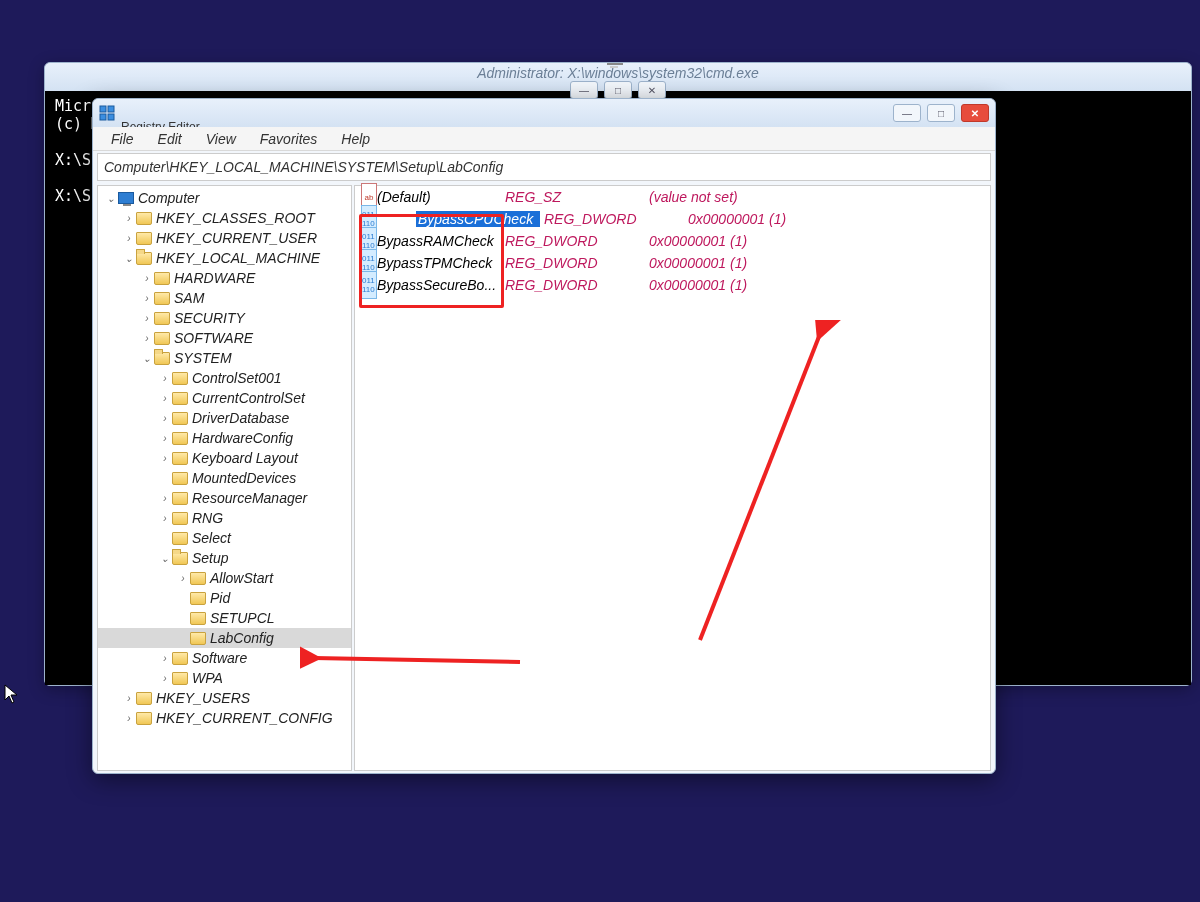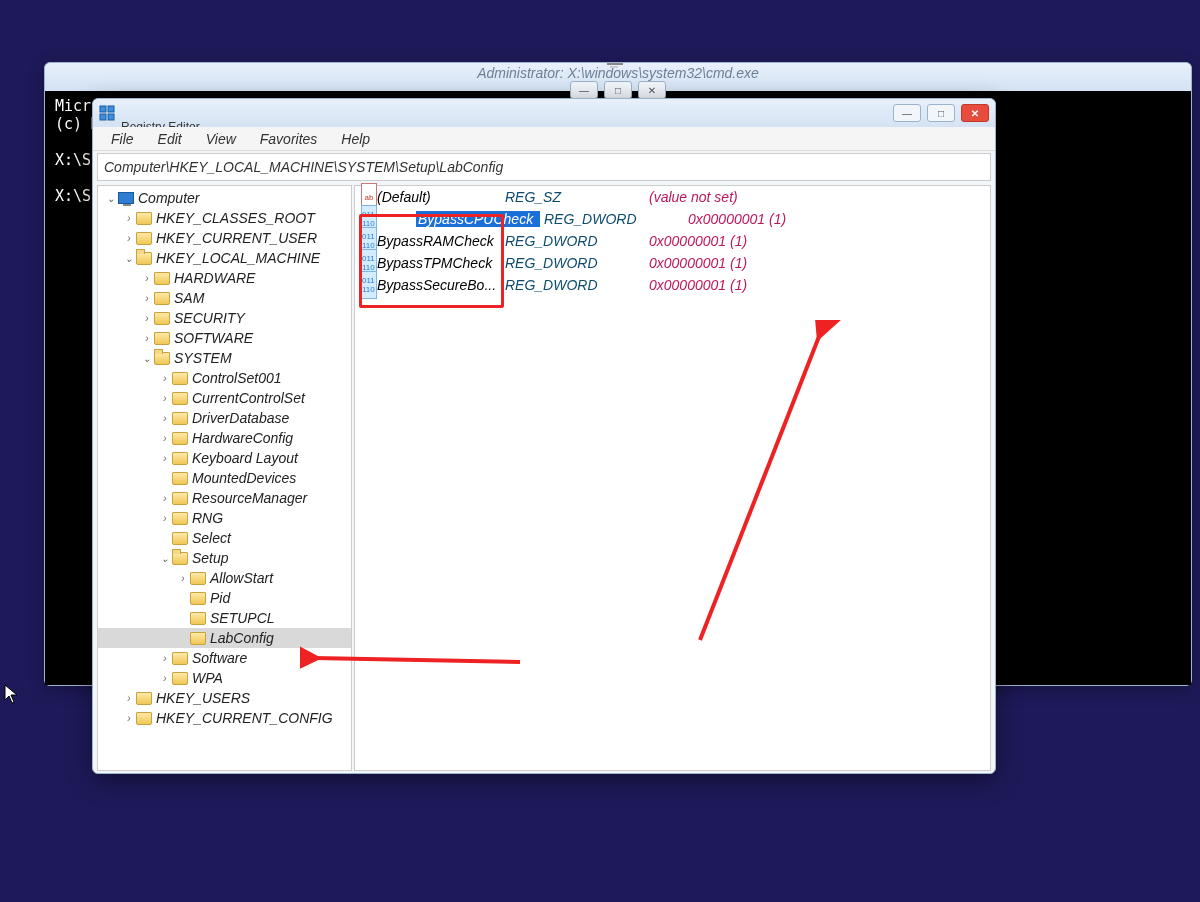--- a/index.html
+++ b/index.html
@@ -161,21 +161,21 @@
   .val-icon {
     width:16px; height:28px; margin: 0 0 0 6px;
     border:1px solid #8aa;
     display:flex; align-items:center; justify-content:center;
     font-size:8px; font-style:normal;
   }
   .val-icon.sz { background:#fff; color:#c0392b; border-color:#c77; }
   .val-icon.dw { background:#d4ecff; color:#2d7dd2; border-color:#7ab7e8; }
   .cell-name { width: 124px; overflow:hidden; text-overflow:ellipsis; white-space:nowrap; }
   .cell-name.selected { background:#1a6fd8; color:#fff; padding:0 2px;margin-left:39px; }
-  .cell-type { width: 140px; padding-left: 4px; color:#0c4a6e; }
+  .cell-type { width: 140px; padding-left: 4px; color:#be185d; }
   .cell-data { flex:1; padding-left: 8px; color:#be185d; }
 
   
   .anno-box {
     position:absolute; border:3px solid #e22; pointer-events:none;
     border-radius: 2px;
   }
   .arrow-svg { position:absolute; pointer-events:none; }
 
   .cursor {

